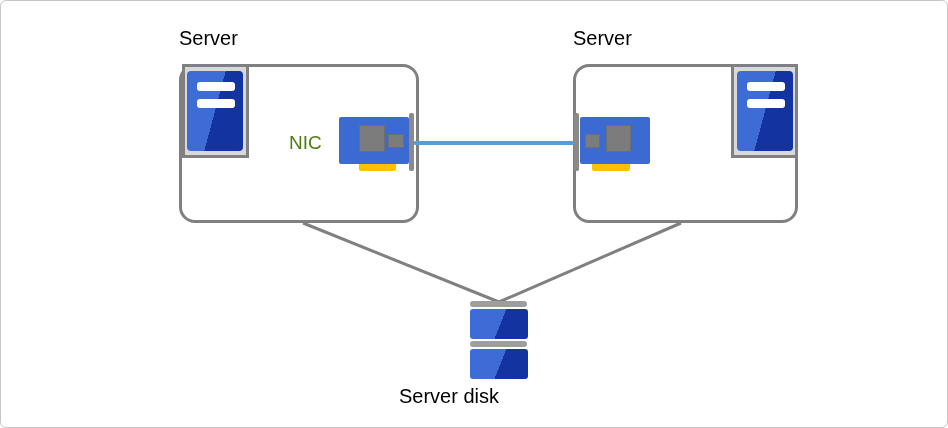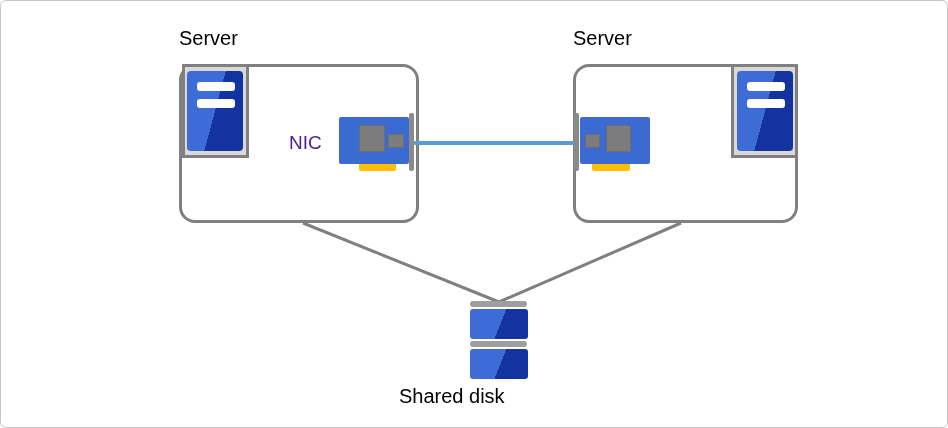--- a/index.html
+++ b/index.html
@@ -43,21 +43,21 @@
     background:#5b9bd5;z-index:5;border-radius:1px;
   }
   .disk-platter-bar{
     position:absolute;width:57px;height:6px;background:#9e9e9e;
     border-radius:3px;z-index:3;
   }
   .disk-platter-body{
     position:absolute;width:58px;height:30px;border-radius:3px;z-index:3;
     background:linear-gradient(112deg,#3d6cd6 52%,#1233a0 52%);
   }
-  .nic-text{position:absolute;font-size:19px;color:#4c1d95;z-index:4;}
+  .nic-text{position:absolute;font-size:19px;color:#4d7c0f;z-index:4;}
 </style>
 </head>
 <body>
 
 <div class="canvas">
 
   <svg class="wires" viewBox="0 0 948 428" xmlns="http://www.w3.org/2000/svg">
     <line x1="302" y1="222" x2="498" y2="301" stroke="#808080" stroke-width="3"></line>
     <line x1="680" y1="222" x2="498" y2="301" stroke="#808080" stroke-width="3"></line>
   </svg>
@@ -100,15 +100,15 @@
     <div class="tower-slot" style="left:13px;top:32px;"></div>
   </div>
 
   <div>
     <div class="disk-platter-bar" style="left:469px;top:300px;"></div>
     <div class="disk-platter-body" style="left:469px;top:308px;"></div>
     <div class="disk-platter-bar" style="left:469px;top:340px;"></div>
     <div class="disk-platter-body" style="left:469px;top:348px;"></div>
   </div>
 
-  <div class="node-label" style="left:398px;top:384px;width:200px;">Shared disk</div>
+  <div class="node-label" style="left:398px;top:384px;width:200px;">Server disk</div>
 
 </div>
 
 </body></html>

